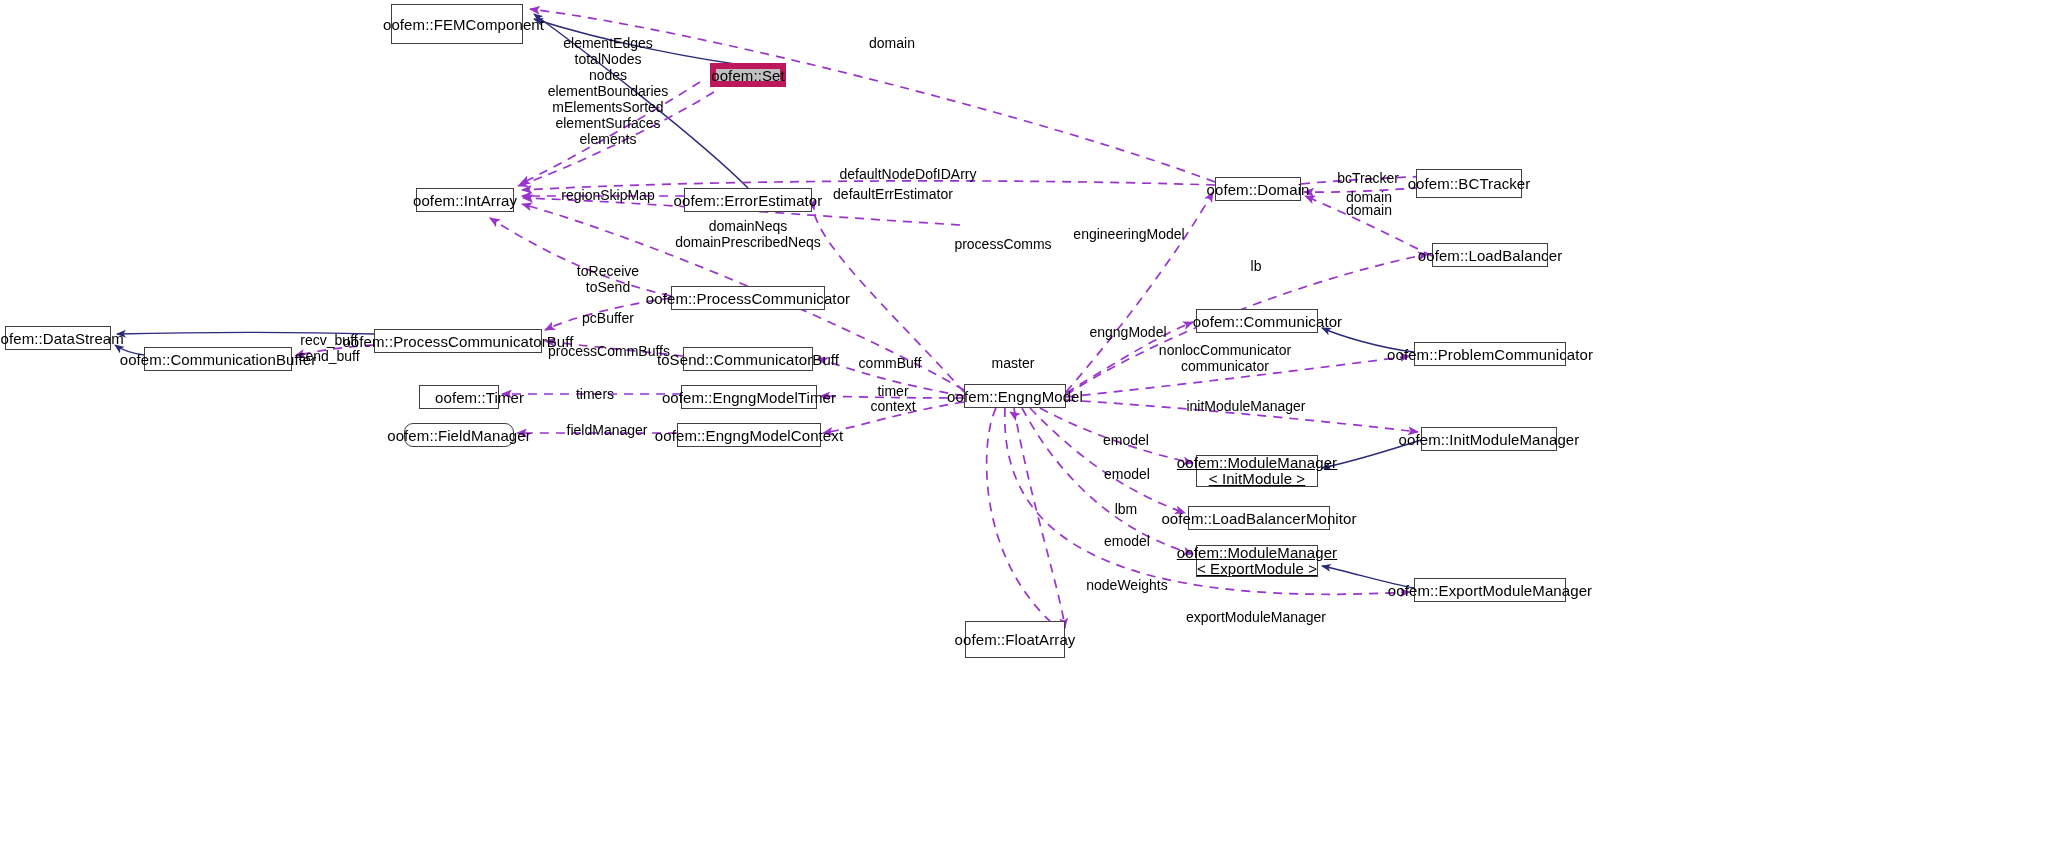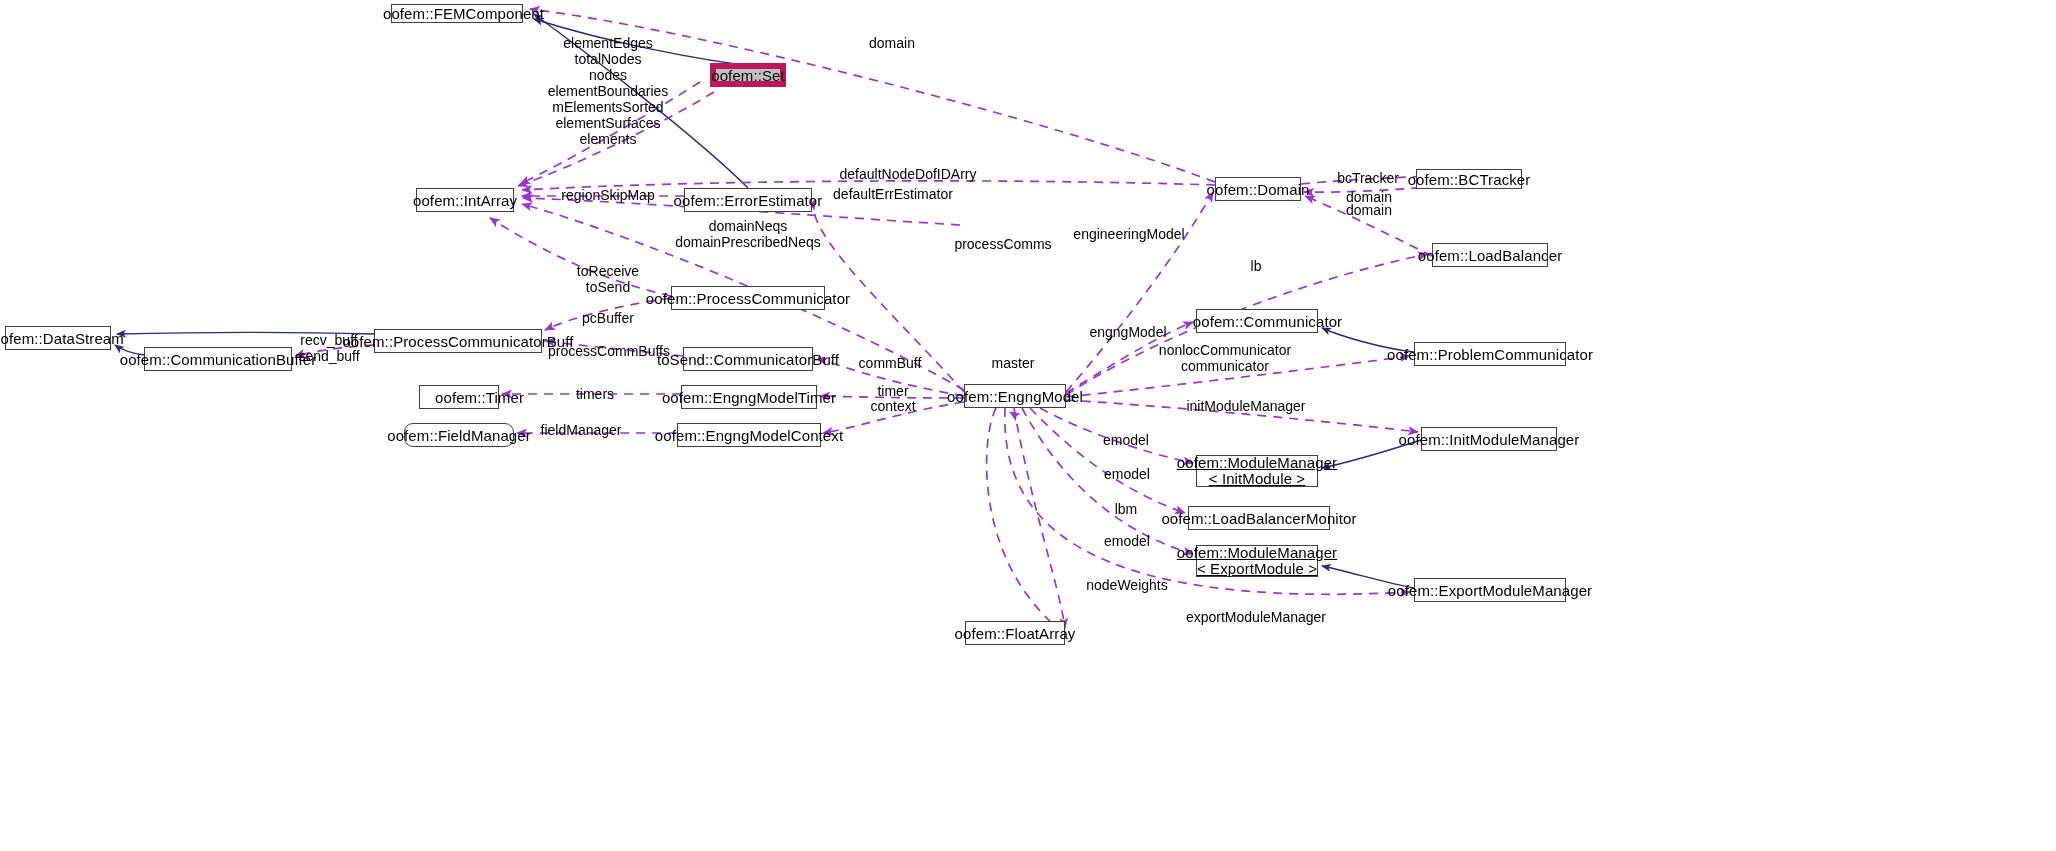--- a/index.html
+++ b/index.html
@@ -121,47 +121,47 @@
       <path d="M1014,408 C1030,500 1060,590 1065,628" marker-end="url(#arrow-use)" transform="translate(0,0)"></path>
       <path d="M1005,408 C1000,520 1080,610 1410,592" marker-end="url(#arrow-use)"></path>
 
       <path d="M996,408 C980,440 975,560 1060,630" marker-end="url(#arrow-use)"></path>
 
       <path d="M1188,514 C1150,505 1100,470 1010,412" marker-end="url(#arrow-use)" stroke="none"></path>
     </g>
   </svg>
 
   <div id="nodes-layer">
-      <div class="node" style="left: 391px; top: 4px; width: 132px; height: 19px; padding-left: 20px;">oofem::FEMComponent</div>
+      <div class="node" style="left: 391px; top: 4px; width: 132px; height: 40px; padding-left: 20px;">oofem::FEMComponent</div>
       <div class="node highlight" style="left: 710px; top: 63px; width: 76px; height: 24px;">oofem::Set</div>
       <div class="node" style="left: 416px; top: 188px; width: 98px; height: 24px;">oofem::IntArray</div>
       <div class="node" style="left: 684px; top: 188px; width: 128px; height: 24px;">oofem::ErrorEstimator</div>
       <div class="node" style="left: 1215px; top: 177px; width: 86px; height: 24px;">oofem::Domain</div>
-      <div class="node" style="left: 1416px; top: 169px; width: 106px; height: 20px;">oofem::BCTracker</div>
+      <div class="node" style="left: 1416px; top: 169px; width: 106px; height: 29px;">oofem::BCTracker</div>
       <div class="node" style="left: 1432px; top: 243px; width: 116px; height: 24px;">oofem::LoadBalancer</div>
       <div class="node" style="left: 1196px; top: 309px; width: 122px; height: 24px; padding-left: 28px;">oofem::Communicator</div>
       <div class="node" style="left: 1414px; top: 342px; width: 152px; height: 24px;">oofem::ProblemCommunicator</div>
       <div class="node" style="left: 5px; top: 326px; width: 106px; height: 24px;">oofem::DataStream</div>
       <div class="node" style="left: 144px; top: 347px; width: 148px; height: 24px;">oofem::CommunicationBuffer</div>
       <div class="node" style="left: 374px; top: 329px; width: 168px; height: 24px;">oofem::ProcessCommunicatorBuff</div>
       <div class="node" style="left: 671px; top: 286px; width: 154px; height: 24px;">oofem::ProcessCommunicator</div>
       <div class="node" style="left: 683px; top: 347px; width: 130px; height: 24px;">toSend::CommunicatorBuff</div>
       <div class="node" style="left: 419px; top: 385px; width: 80px; height: 24px; padding-left: 48px;">oofem::Timer</div>
       <div class="node" style="left: 681px; top: 385px; width: 136px; height: 24px;">oofem::EngngModelTimer</div>
       <div class="node" style="left: 404px; top: 423px; width: 110px; height: 24px; border-radius: 9px;">oofem::FieldManager</div>
       <div class="node" style="left: 677px; top: 423px; width: 144px; height: 24px;">oofem::EngngModelContext</div>
       <div class="node" style="left: 964px; top: 384px; width: 102px; height: 24px;">oofem::EngngModel</div>
       <div class="node" style="left: 1421px; top: 427px; width: 136px; height: 24px;">oofem::InitModuleManager</div>
       <div class="node two-line" style="left: 1196px; top: 455px; width: 122px; height: 32px;">oofem::ModuleManager
 &lt; InitModule &gt;</div>
       <div class="node" style="left: 1188px; top: 506px; width: 142px; height: 24px;">oofem::LoadBalancerMonitor</div>
       <div class="node two-line" style="left: 1196px; top: 545px; width: 122px; height: 32px;">oofem::ModuleManager
 &lt; ExportModule &gt;</div>
       <div class="node" style="left: 1414px; top: 578px; width: 152px; height: 24px;">oofem::ExportModuleManager</div>
-      <div class="node" style="left: 965px; top: 621px; width: 100px; height: 24px;">oofem::FloatArray</div>
+      <div class="node" style="left: 965px; top: 621px; width: 100px; height: 37px;">oofem::FloatArray</div>
     </div>
   <div id="labels-layer">
       <div class="edge-label" style="left: 608px; top: 35px;">elementEdges
 totalNodes
 nodes
 elementBoundaries
 mElementsSorted
 elementSurfaces
 elements</div>
       <div class="edge-label" style="left: 892px; top: 35px;">domain</div>
@@ -184,21 +184,21 @@
 send_buff</div>
       <div class="edge-label" style="left: 1225px; top: 342px;">nonlocCommunicator
 communicator</div>
       <div class="edge-label" style="left: 609px; top: 343px;">processCommBuffs</div>
       <div class="edge-label" style="left: 890px; top: 355px;">commBuff</div>
       <div class="edge-label" style="left: 1013px; top: 355px;">master</div>
       <div class="edge-label" style="left: 595px; top: 386px;">timers</div>
       <div class="edge-label" style="left: 893px; top: 383px;">timer</div>
       <div class="edge-label" style="left: 893px; top: 398px;">context</div>
       <div class="edge-label" style="left: 1246px; top: 398px;">initModuleManager</div>
-      <div class="edge-label" style="left: 581px; top: 422px;">fieldManager</div>
+      <div class="edge-label" style="left: 607px; top: 422px;">fieldManager</div>
       <div class="edge-label" style="left: 1126px; top: 432px;">emodel</div>
       <div class="edge-label" style="left: 1127px; top: 466px;">emodel</div>
       <div class="edge-label" style="left: 1126px; top: 501px;">lbm</div>
       <div class="edge-label" style="left: 1127px; top: 533px;">emodel</div>
       <div class="edge-label" style="left: 1127px; top: 577px;">nodeWeights</div>
       <div class="edge-label" style="left: 1256px; top: 609px;">exportModuleManager</div>
     </div>
 
 </div>
 

